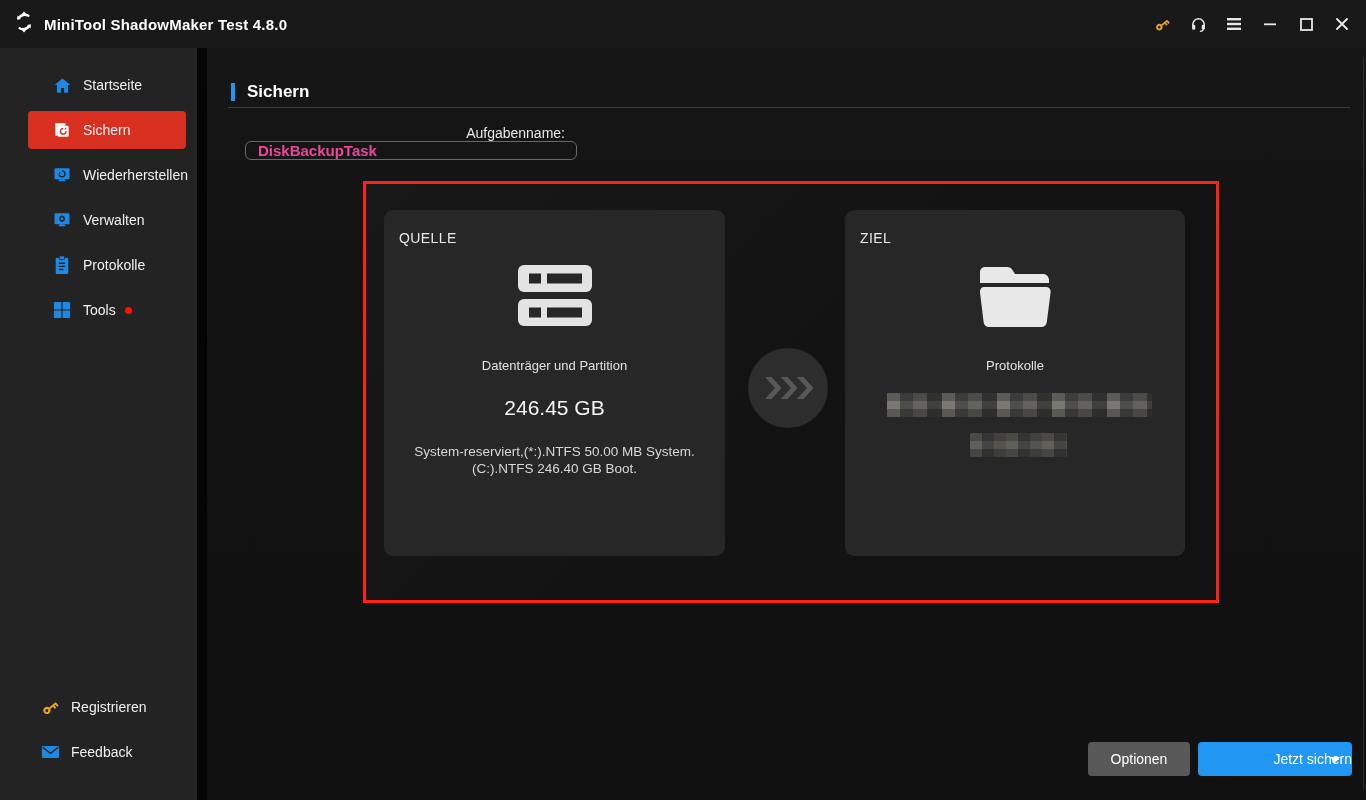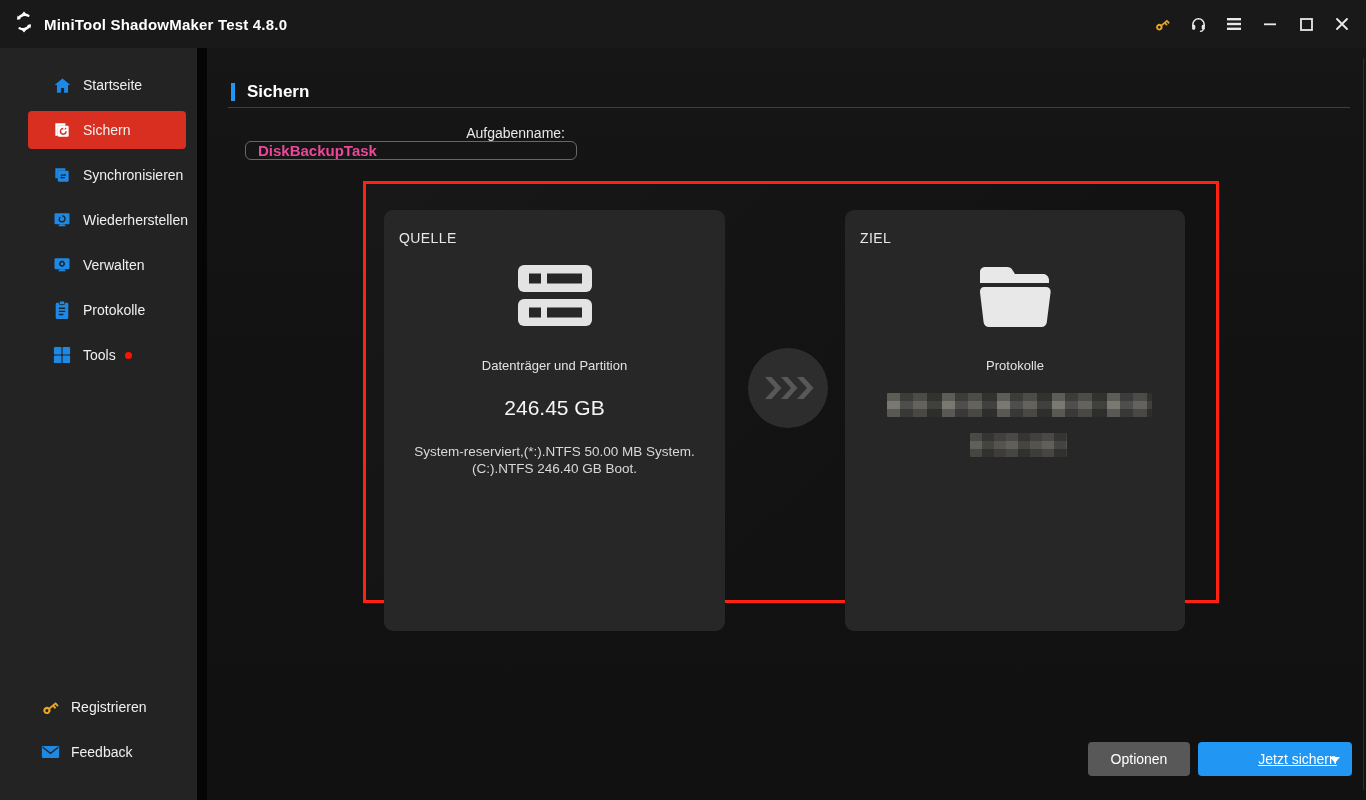--- a/index.html
+++ b/index.html
@@ -65,21 +65,21 @@
     font-family:"Liberation Sans","DejaVu Sans",sans-serif; outline:none;
   }
 
   .selection-area {
     position:absolute; left:156px; top:133px; width:856px; height:422px;
     border:3px solid #ff2213;
     background:linear-gradient(135deg,#181818 0%,#121212 60%);
   }
 
   .card {
-    position:absolute; top:26px; width:341px; height:421px;
+    position:absolute; top:26px; width:341px; height:346px;
     background:#272727; border-radius:9px; cursor:pointer;
   }
   .card.source { left:18px; }
   .card.dest { left:479px; width:340px; }
   .card-title { position:absolute; left:15px; top:20px; font-size:14px; color:#e8e8e8; letter-spacing:.4px; }
   .card-icon { position:absolute; left:0; right:0; top:55px; display:flex; justify-content:center; }
   .card-type { position:absolute; left:0; right:0; top:148px; text-align:center; font-size:13px; color:#e2e2e2; }
   .card-size { position:absolute; left:0; right:0; top:186px; text-align:center; font-size:21px; color:#f5f5f5; }
   .card-detail { position:absolute; left:0; right:0; top:233px; text-align:center; font-size:13.5px; color:#d8d8d8; line-height:17px; }
 
@@ -104,21 +104,21 @@
     background:#2d2d2d; display:flex; align-items:center; justify-content:center;
   }
 
   .footer-actions { position:absolute; right:14px; bottom:24px; display:flex; gap:8px; }
   .btn {
     height:34px; border:none; border-radius:4px; font-size:14px; cursor:pointer;
     font-family:"Liberation Sans","DejaVu Sans",sans-serif; color:#fff;
   }
   .btn-options { width:102px; background:#585858; }
   .btn-backup {
-    width:154px; background:#2196f3; position:relative; text-align:center; padding-left:45px;text-decoration:underline;
+    width:154px; background:#2196f3; position:relative; text-align:right; padding-left:45px;
   }
   .btn-backup .caret {
     position:absolute; right:12px; top:15px; width:0; height:0;
     border-left:5px solid transparent; border-right:5px solid transparent; border-top:6px solid #fff;
   }
 </style>
 </head>
 <body>
 
 <div id="app">
@@ -198,32 +198,20 @@
           <svg width="20" height="20" viewBox="0 0 24 24">
             <path d="M4 4 h12 v3 h-3 v-0 H7 v9 h0 v3 H4 Z" fill="#fff"></path>
             <rect x="7" y="7" width="13" height="13" rx="1.5" fill="#fff"></rect>
             <path d="M13.5 10.2 a3.4 3.4 0 1 0 3.4 3.4" fill="none" stroke="#d92f21" stroke-width="1.7"></path>
             <path d="M15.6 9 l2 1.6 -2.4 1 z" fill="#d92f21"></path>
           </svg>
         </span>
         <span>Sichern</span>
       </div>
 
-      <div class="nav-item">
-        <span class="ni-icon">
-          <svg width="20" height="20" viewBox="0 0 24 24">
-            <path d="M4 4 h12 v3 h-9 v9 h-3 Z" fill="#1e88e5"></path>
-            <rect x="7" y="7" width="13" height="13" rx="1.5" fill="#1e88e5"></rect>
-            <path d="M10.5 12 h5 m-5 3 h5" stroke="#232323" stroke-width="1.5"></path>
-            <path d="M15 10.5 l2.2 1.5 -2.2 1.5 z" fill="#232323"></path>
-            <path d="M12 13.5 l-2.2 1.5 2.2 1.5 z" fill="#232323"></path>
-          </svg>
-        </span>
-        <span>Synchronisieren</span>
-      </div>
 
       <div class="nav-item">
         <span class="ni-icon">
           <svg width="20" height="20" viewBox="0 0 24 24">
             <rect x="3" y="4" width="18" height="13" rx="1.5" fill="#1e88e5"></rect>
             <path d="M12 7 a3.6 3.6 0 1 1 -3.6 3.6" fill="none" stroke="#232323" stroke-width="1.6"></path>
             <path d="M8.2 8.2 l0.4 2.8 2.3-1.7 z" fill="#232323"></path>
             <path d="M9 17 h6 l1.5 2.5 h-9 Z" fill="#1e88e5"></path>
           </svg>
         </span>

